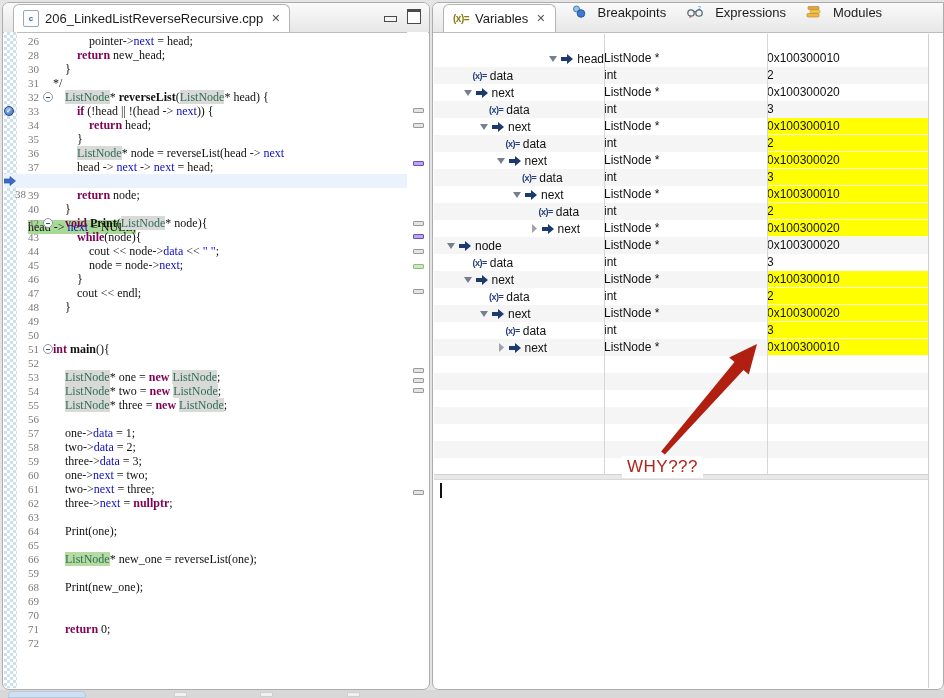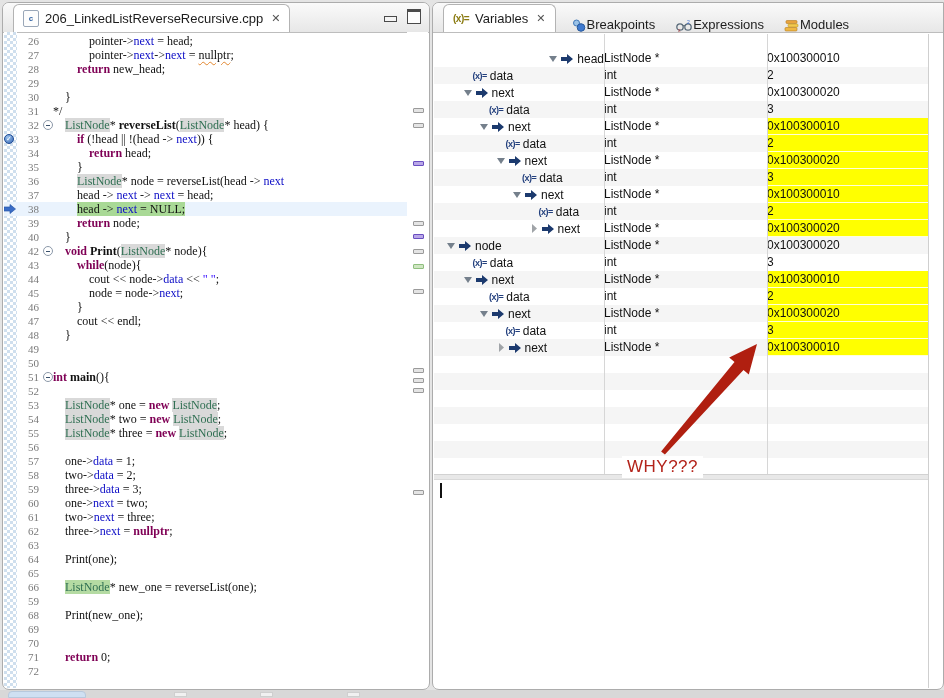--- a/index.html
+++ b/index.html
@@ -9,42 +9,42 @@
          box-sizing:border-box;overflow:hidden;height:688px;}
   .panel.editor{left:2px;width:428px;}
   .panel.vars{left:432px;width:512px;border-top-right-radius:0;border-bottom-right-radius:7px;}
   
   .tabbar{position:absolute;top:0;left:0;right:0;height:29px;
           background:linear-gradient(#fafafa,#e7e7e7);border-bottom:1px solid #bdbdbd;
           display:flex;align-items:flex-end;}
   .tab{height:27px;margin-left:10px;background:#fff;border:1px solid #b3b3b3;border-bottom:none;
        border-radius:6px 6px 0 0;display:flex;align-items:center;padding:0 9px;gap:6px;
        font-size:13px;color:#1c1c1c;position:relative;z-index:2;}
-  .vtab-plain{display:flex;align-items:flex-end;gap:1px;font-size:13px;color:#1c1c1c;
+  .vtab-plain{display:flex;align-items:flex-start;gap:12px;font-size:13px;color:#1c1c1c;
               padding:0 4px;height:27px;margin-left:12px;}
   .x{font-size:11px;color:#555;margin-left:2px;cursor:pointer;}
   .cfile-icon{width:14px;height:15px;background:#fdfdfd;border:1px solid #9aa7b8;border-radius:2px;
         font-size:8px;color:#3465a4;display:flex;align-items:center;justify-content:center;font-weight:bold;}
   .vtab-icon{font-size:10px;font-weight:bold;color:#8a7a10;letter-spacing:-0.5px;}
   .winbtns{position:absolute;right:8px;top:6px;display:flex;gap:10px;align-items:center;}
   .minb{width:11px;height:4px;border:1px solid #4a4a4a;background:#f4f4f4;display:inline-block;margin-top:4px;}
   .maxb{width:12px;height:11px;border:1px solid #4a4a4a;border-top-width:3px;background:#fdfdfd;display:inline-block;}
   
   .annstrip{position:absolute;left:1px;top:29px;bottom:1px;width:13px;
     background-image:linear-gradient(45deg,#cfdfee 25%,transparent 25%,transparent 75%,#cfdfee 75%),
                      linear-gradient(45deg,#cfdfee 25%,#ffffff 25%,#ffffff 75%,#cfdfee 75%);
     background-size:6px 6px;background-position:0 0,3px 3px;}
   .codewrap{position:absolute;left:1px;top:31px;right:22px;bottom:1px;overflow:hidden;
             font-family:"DejaVu Sans Mono",monospace;font-size:12px;}
   .cl{height:14px;line-height:14px;display:flex;white-space:pre;font-family:Liberation Serif, serif;}
   .cl .ann{width:13px;flex:0 0 13px;position:relative;}
   .cl .num{width:22px;flex:0 0 22px;text-align:right;color:#7a7a7a;font-size:11px;padding-right:3px;}
   .cl .fold{width:11px;flex:0 0 11px;position:relative;}
   .cl .code{color:#111;}
-  .cl.current{background:#eaf3fd;}
+  .cl.current{background:#eaf3fd;flex-direction:column;}
   .cur-hl{background:#a9d996;}
   .k{color:#7f0055;font-weight:bold;}
   .m{color:#0d0dc6;}
   .b{font-weight:bold;}
   .cls{color:#2f6f52;background:#d9d9d9;}
   .clsg{color:#2f6f52;background:#b5dba3;}
   .str{color:#2a00ff;}
   .warn{text-decoration:underline wavy #e2862e 1px;text-underline-offset:2px;}
   .foldcircle{position:absolute;top:2px;left:1px;width:8px;height:8px;border:1px solid #8b98a8;
               border-radius:50%;background:#fff;}
@@ -103,23 +103,21 @@
         <span class="x">✕</span>
       </div>
       <div class="winbtns">
         <span class="minb"></span>
         <span class="maxb"></span>
       </div>
     </div>
     <div class="annstrip"></div>
     <div class="codewrap" id="code">
         <div class="cl"><span class="ann"></span><span class="num">26</span><span class="fold"></span><span class="code"><span>            </span><span>pointer-&gt;</span><span class="m">next</span><span> = head;</span></span></div>
-        <div class="cl"><span class="ann"></span><span class="num">27</span><span class="fold"></span><span class="code"><span>            </span><span>pointer-&gt;</span><span class="m">next</span><span>-&gt;</span><span class="m">next</span><span> = </span><span class="warn">nullptr</span><span>;</span></span></div>
         <div class="cl"><span class="ann"></span><span class="num">28</span><span class="fold"></span><span class="code"><span>        </span><span class="k">return</span><span> new_head;</span></span></div>
-        <div class="cl"><span class="ann"></span><span class="num">29</span><span class="fold"></span><span class="code"></span></div>
         <div class="cl"><span class="ann"></span><span class="num">30</span><span class="fold"></span><span class="code"><span>    }</span></span></div>
         <div class="cl"><span class="ann"></span><span class="num">31</span><span class="fold"></span><span class="code"><span>*/</span></span></div>
         <div class="cl"><span class="ann"></span><span class="num">32</span><span class="fold"><span class="foldcircle"></span></span><span class="code"><span>    </span><span class="cls">ListNode</span><span>* </span><span class="b">reverseList</span><span>(</span><span class="cls">ListNode</span><span>* head) {</span></span></div>
         <div class="cl"><span class="ann"><span class="bpdot">✓</span></span><span class="num">33</span><span class="fold"></span><span class="code"><span>        </span><span class="k">if</span><span> (!head || !(head -&gt; </span><span class="m">next</span><span>)) {</span></span></div>
         <div class="cl"><span class="ann"></span><span class="num">34</span><span class="fold"></span><span class="code"><span>            </span><span class="k">return</span><span> head;</span></span></div>
         <div class="cl"><span class="ann"></span><span class="num">35</span><span class="fold"></span><span class="code"><span>        }</span></span></div>
         <div class="cl"><span class="ann"></span><span class="num">36</span><span class="fold"></span><span class="code"><span>        </span><span class="cls">ListNode</span><span>* node = reverseList(head -&gt; </span><span class="m">next</span></span></div>
         <div class="cl"><span class="ann"></span><span class="num">37</span><span class="fold"></span><span class="code"><span>        head -&gt; </span><span class="m">next</span><span> -&gt; </span><span class="m">next</span><span> = head;</span></span></div>
         <div class="cl current"><span class="ann"><svg width="12" height="10" style="position:absolute;top:2px">
               <path d="M0 3h6V0.5L11.5 5 6 9.5V7H0z" fill="#3a6cc6" stroke="#2a57a8" stroke-width=".7"></path>

